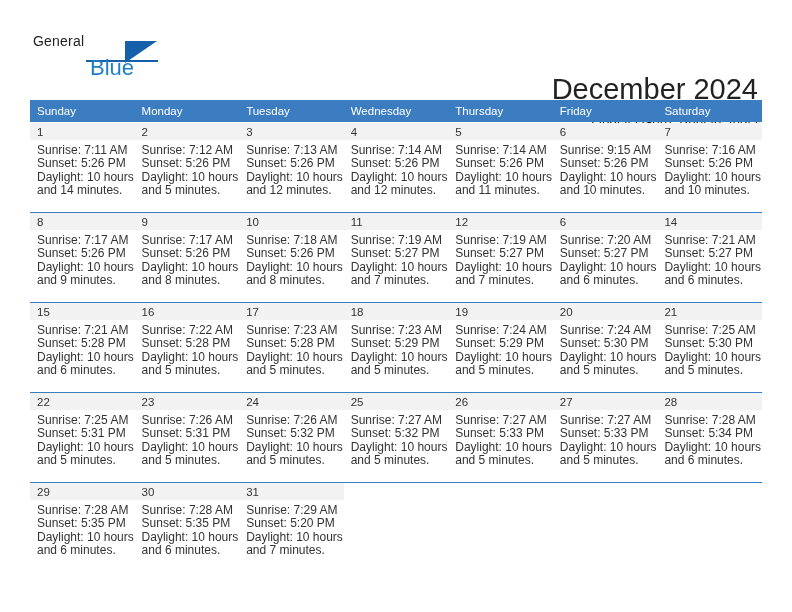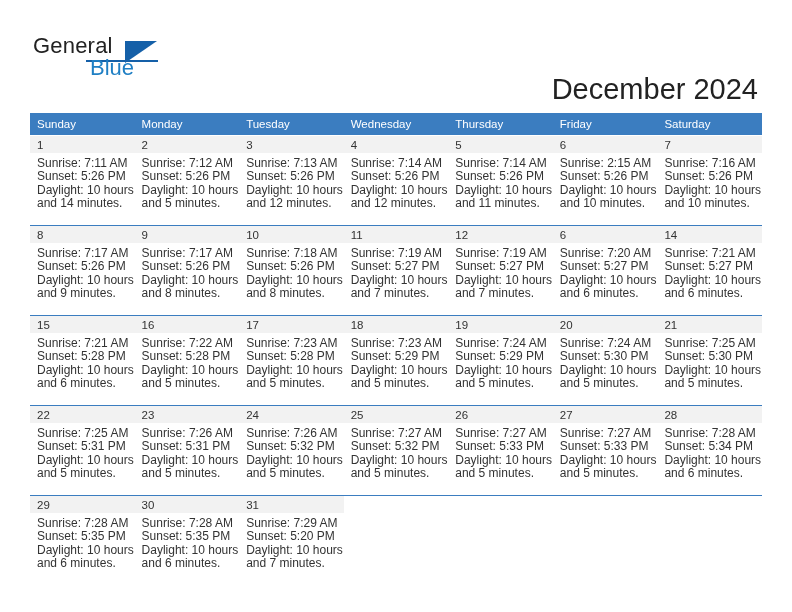--- a/index.html
+++ b/index.html
@@ -33,21 +33,21 @@
     position: absolute;
     left: 33px;
     top: 33px;
     width: 210px;
     height: 50px;
   }
   .logo-general {
     position: absolute;
     left: 0;
     top: 0;
-    font-size: 22px;
+    font-size: 14px;
     letter-spacing: 0.2px;
     color: #222222;
     font-family: "Liberation Sans", sans-serif;
   }
   .logo-blue {
     position: absolute;
     left: 57px;
     top: 22px;
     font-size: 22px;
     color: #1f7fc4;
@@ -90,21 +90,21 @@
     color: #222222;
     line-height: 20px;
     margin-top: 7px;
     white-space: nowrap;
   }
 
   
   .calendar {
     position: absolute;
     left: 30px;
-    top: 113px;
+    top: 100px;
     width: 732px;
     border-collapse: collapse;
     table-layout: fixed;
   }
   .calendar th {
     background: #3b7dc0;
     color: #ffffff;
     font-size: 11.5px;
     font-weight: normal;
     text-align: left;
@@ -237,21 +237,21 @@
                 <div>Sunset: 5:26 PM</div>
                 <div>Daylight: 10 hours</div>
                 <div>and 11 minutes.</div>
               </div>
             </div>
           </td>
         <td>
             <div class="daycell norule">
               <div class="daynum-band">6</div>
               <div class="dayinfo">
-                <div>Sunrise: 2:15 AM</div>
+                <div>Sunrise: 9:15 AM</div>
                 <div>Sunset: 5:26 PM</div>
                 <div>Daylight: 10 hours</div>
                 <div>and 10 minutes.</div>
               </div>
             </div>
           </td>
         <td>
             <div class="daycell norule">
               <div class="daynum-band">7</div>
               <div class="dayinfo">

